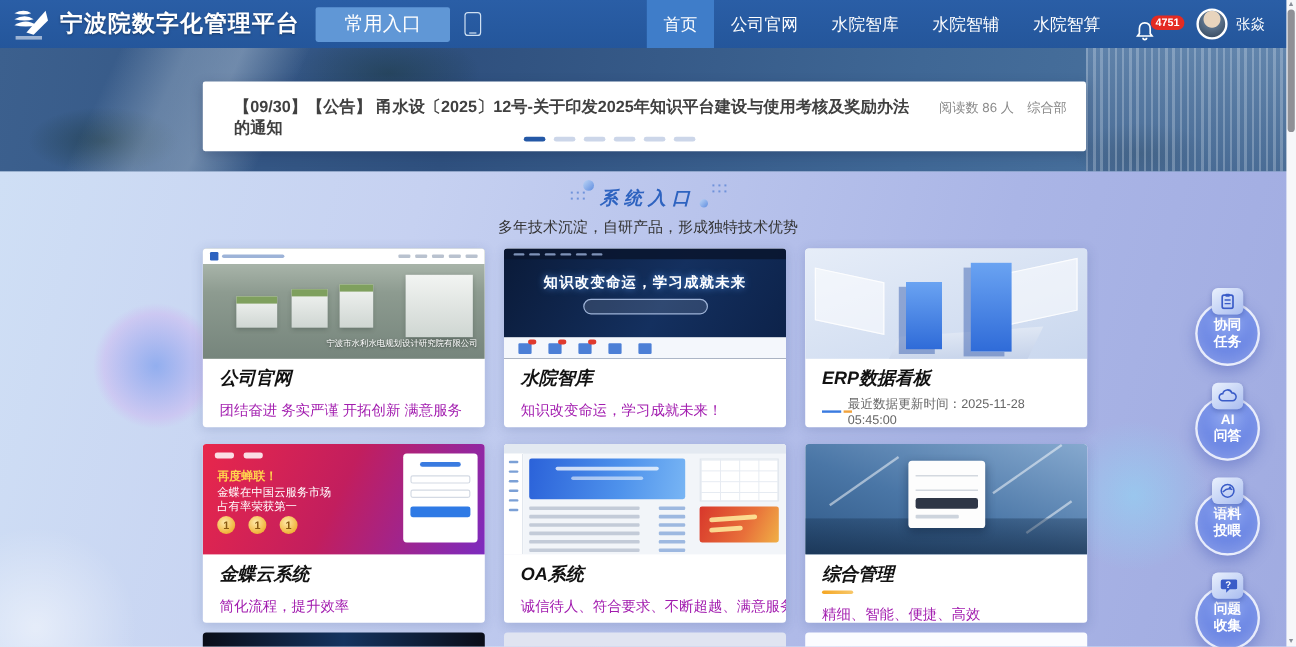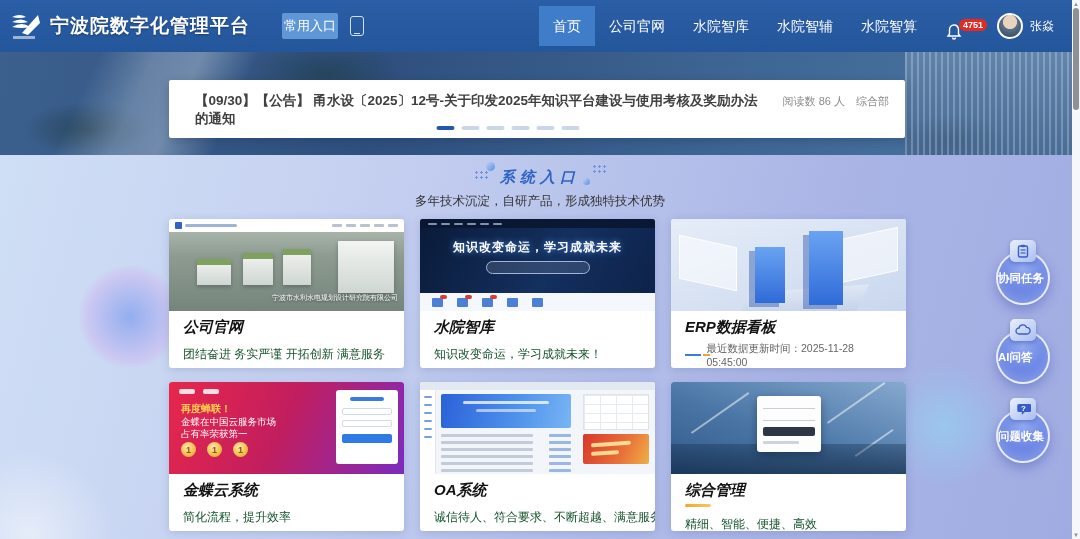--- a/index.html
+++ b/index.html
@@ -1,24 +1,24 @@
 <!DOCTYPE html>
 <html><head>
 <meta charset="utf-8">
 <style>
   * { margin:0; padding:0; box-sizing:border-box; }
   html,body { width:1080px; height:539px; overflow:hidden; }
   body { font-family:"Liberation Sans","DejaVu Sans",sans-serif; }
   .page { position:relative; width:1080px; height:539px; background:#cfe0f5; }
 
   
-  .top-nav { position:relative; z-index:6; height:52px; background:linear-gradient(180deg,#2a5ea6,#24569b); display:flex; align-items:center; padding:0 16px 0 8px; }
+  .top-nav { position:relative; z-index:6; height:40px; background:linear-gradient(180deg,#2a5ea6,#24569b); display:flex; align-items:center; padding:0 16px 0 8px; }
   .logo-icon { width:34px; height:30px; margin-right:8px; flex:0 0 auto; }
   .site-title { color:#fff; font-size:19px; font-weight:800; letter-spacing:1px; text-shadow:0 1px 2px rgba(0,0,0,.35); white-space:nowrap; }
-  .quick-entry { margin-left:32px; background:#6097d6; color:#fff; font-size:13px; padding:4px 2px; border:none; border-radius:2px; cursor:pointer; white-space:nowrap; }
+  .quick-entry { margin-left:13px; background:#6097d6; color:#fff; font-size:16px; padding:4px 24px; border:none; border-radius:2px; cursor:pointer; white-space:nowrap; }
   .phone-icon { width:14px; height:20px; border:1.5px solid #cfe0f2; border-radius:3px; margin-left:12px; position:relative; }
   .phone-icon:after { content:""; position:absolute; bottom:1px; left:3px; right:3px; height:1.5px; background:#cfe0f2; }
   .nav-spacer { flex:1; }
   .nav-items { display:flex; height:40px; }
   .nav-item { color:#fff; font-size:14px; line-height:40px; padding:0 14px; text-decoration:none; white-space:nowrap; }
   .nav-item.active { background:#3f7dc9; }
   .bell-wrap { position:relative; margin:12px 30px 0 14px; }
   .bell-wrap svg { display:block; }
   .nav-badge { position:absolute; top:-4px; left:14px; background:#e42b22; color:#fff; font-size:9px; line-height:12px; padding:0 4px; border-radius:7px; font-weight:700; }
   .avatar { width:26px; height:26px; border-radius:50%; border:2px solid #fff; background:radial-gradient(circle at 50% 32%, #e8d4bd 0 36%, #5b718a 40%, #2e4157 100%); margin-left:4px; }
@@ -57,21 +57,21 @@
   .deco-ball { position:absolute; border-radius:50%; background:linear-gradient(135deg,#bcd4f5,#5f8de0); }
   .deco-ball.b1 { width:9px; height:9px; left:12px; top:-6px; }
   .deco-ball.b2 { width:7px; height:7px; right:16px; top:10px; }
   .section-sub { font-size:12.5px; color:#333; margin-top:6px; }
 
   .cards-wrap { width:738px; margin:9px 0 0 169px; display:flex; flex-wrap:wrap; gap:14px 16px; }
   .card { width:235px; height:149px; background:#fff; border-radius:3px; overflow:hidden; box-shadow:0 2px 10px rgba(40,60,120,.18); cursor:pointer; }
   .thumb { height:92px; position:relative; overflow:hidden; }
   .card-body { padding:7px 14px 0; }
   .card-title { font-size:15px; font-weight:800; font-style:italic; color:#121212; }
-  .card-desc { font-size:12px; color:#14532d; margin-top:9px; white-space:nowrap; }
+  .card-desc { font-size:12px; color:#a21caf; margin-top:9px; white-space:nowrap; }
   .card-meta { display:flex; align-items:center; gap:6px; font-size:10.5px; color:#666; margin-top:5px; }
   .card-meta .mline { display:inline-block; width:16px; height:2px; background:#3a7be0; position:relative; }
   .card-meta .mline:after { content:""; position:absolute; right:-9px; top:0; width:7px; height:2px; background:#f0a23c; }
   .title-underline { width:26px; height:3px; border-radius:2px; background:linear-gradient(90deg,#f5a623,#f7c76a); margin-top:4px; }
 
   
   .t-site { background:linear-gradient(180deg,#a7b3a8 14px,#8d9b90 40%,#76857c 100%); }
   .t-site .hd { position:absolute; top:0; left:0; right:0; height:13px; background:#fff; display:flex; align-items:center; padding:0 6px; gap:3px; }
   .t-site .hd i { width:7px; height:7px; background:#2e63c0; border-radius:1px; }
   .t-site .hd b { width:52px; height:3px; background:#9db3d8; border-radius:2px; }
@@ -147,21 +147,21 @@
   .t-zg .dlg .btn { height:9px; background:#2e3646; border-radius:2px; margin-top:4px; }
   .t-zg .dlg .tip { height:2.5px; width:36px; background:#cdd4dd; margin-top:5px; border-radius:1px; }
 
   .cards-partial { width:738px; margin:8px 0 0 169px; display:flex; gap:16px; }
   .cards-partial div { width:235px; height:14px; border-radius:3px 3px 0 0; }
   .pc1 { background:linear-gradient(90deg,#0a0d18,#14335f 50%,#0a0d18); }
   .pc2 { background:#e0e4f1; } .pc3 { background:#fbfcff; }
 
   
   .float-col { position:absolute; right:26px; top:243px; width:62px; display:flex; flex-direction:column; align-items:center; gap:17px; z-index:7; }
-  .float-btn { position:relative; width:54px; height:54px; border-radius:50%; background:radial-gradient(circle at 50% 28%,#93aaf0,#5b78e0 75%); border:2px solid rgba(255,255,255,.85); box-shadow:0 5px 12px rgba(60,80,180,.4), inset 0 -6px 10px rgba(255,255,255,.25); display:flex; align-items:center; justify-content:flex-start; cursor:pointer; margin-top:8px; }
+  .float-btn { position:relative; width:54px; height:54px; border-radius:50%; background:radial-gradient(circle at 50% 28%,#93aaf0,#5b78e0 75%); border:2px solid rgba(255,255,255,.85); box-shadow:0 5px 12px rgba(60,80,180,.4), inset 0 -6px 10px rgba(255,255,255,.25); display:flex; flex-direction:column; align-items:center; justify-content:center; cursor:pointer; margin-top:8px; }
   .float-btn .fl { color:#fff; font-size:11.5px; font-weight:700; line-height:14px; }
   .float-ico { position:absolute; top:-13px; left:50%; transform:translateX(-50%); width:26px; height:22px; border-radius:5px; background:linear-gradient(145deg,#eaf1fd,#a9bdf0); box-shadow:0 2px 4px rgba(40,60,140,.35); display:flex; align-items:center; justify-content:center; color:#3a5cc8; font-size:12px; font-weight:800; }
 
   
   .scrollbar { position:absolute; right:0; top:0; width:8px; height:539px; background:#f6f7fa; z-index:9; }
   .sb-arrow { position:absolute; left:0; width:8px; height:8px; color:#8a8f99; font-size:6px; line-height:8px; text-align:center; cursor:pointer; }
   .sb-up { top:0; } .sb-dn { bottom:0; }
   .sb-thumb { position:absolute; left:1px; top:8px; width:6px; height:102px; background:#8f9096; border-radius:3px; cursor:pointer; }
 </style>
 </head>
@@ -415,20 +415,31 @@
       <div class="float-ico">
         <svg width="16" height="12" viewBox="0 0 16 12">
             <path d="M4 10 a3 3 0 0 1 0-6 a4 4 0 0 1 7.6-.6 a3.2 3.2 0 0 1 .4 6.6 Z" fill="none" stroke="#3a5cc8" stroke-width="1.3"></path>
           </svg>
       </div>
       <span class="fl">AI</span>
       <span class="fl">问答</span>
     </div>
     <div class="float-btn">
       <div class="float-ico">
+        <svg width="14" height="14" viewBox="0 0 14 14">
+            <circle cx="7" cy="7" r="5.3" fill="none" stroke="#3a5cc8" stroke-width="1.3"></circle>
+            <path d="M3 8 Q7 4 11 6" fill="none" stroke="#3a5cc8" stroke-width="1.2"></path>
+            <circle cx="9" cy="4.6" r="1.1" fill="#3a5cc8"></circle>
+          </svg>
+      </div>
+      <span class="fl">语料</span>
+      <span class="fl">投喂</span>
+    </div>
+    <div class="float-btn">
+      <div class="float-ico">
         <svg width="15" height="14" viewBox="0 0 15 14">
             <path d="M2 2 h11 a1.5 1.5 0 0 1 1.5 1.5 v5 a1.5 1.5 0 0 1 -1.5 1.5 h-5 l-3 3 v-3 h-3 a1.5 1.5 0 0 1 -1.5 -1.5 v-5 A1.5 1.5 0 0 1 2 2 Z" transform="translate(0.8,0)" fill="#3a5cc8"></path>
             <text x="7.5" y="9" text-anchor="middle" font-size="8" font-weight="bold" fill="#fff">?</text>
           </svg>
       </div>
       <span class="fl">问题</span>
       <span class="fl">收集</span>
     </div>
   </div>
 

